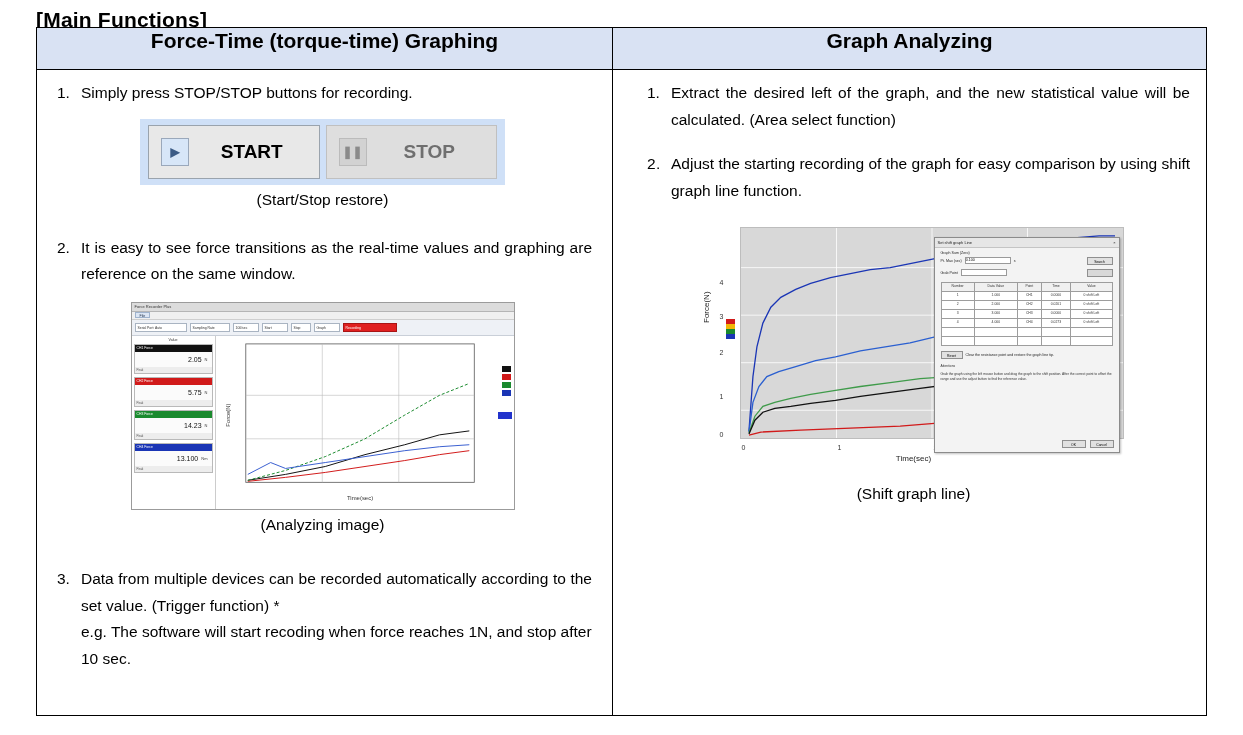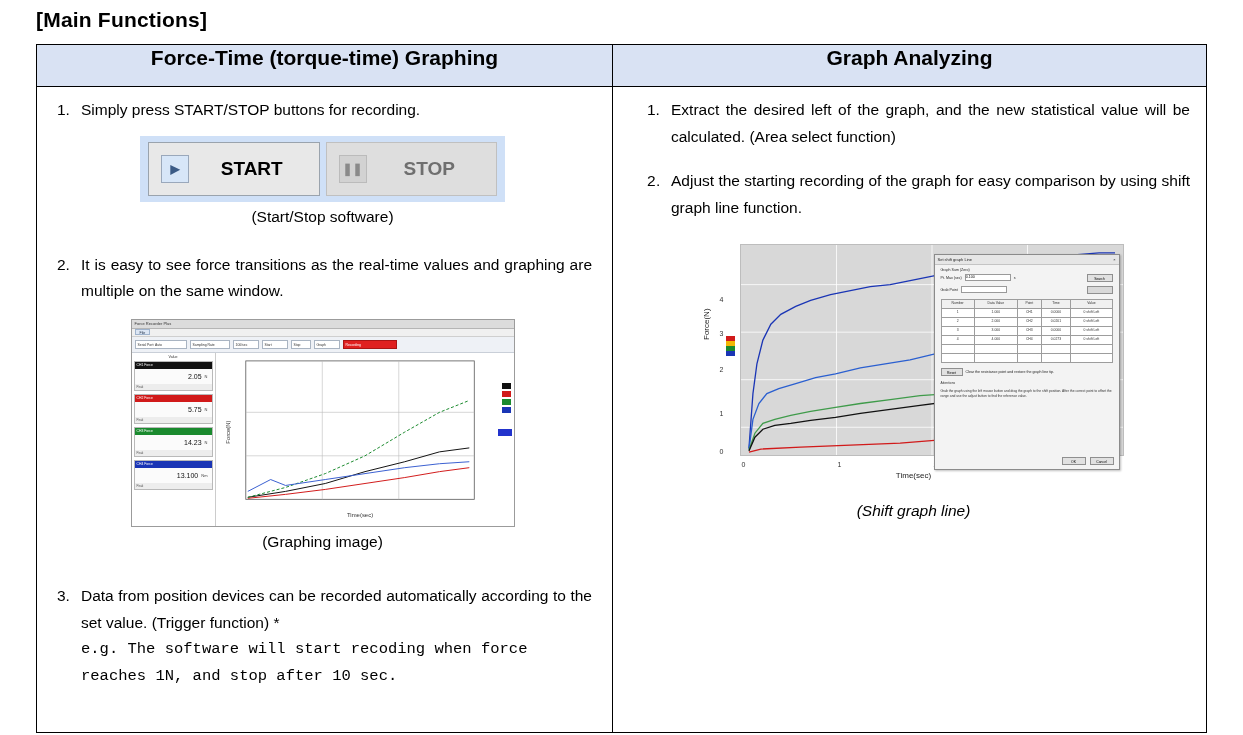--- a/index.html
+++ b/index.html
@@ -21,21 +21,21 @@
     position: absolute;
     left: 30px;
     top: 8px;
     font-size: 21px;
     font-weight: bold;
     letter-spacing: 0.2px;
   }
   table.main {
     position: absolute;
     left: 30px;
-    top: 44px;
+    top: 27px;
     width: 1152px;
     border-collapse: collapse;
     table-layout: fixed;
   }
   table.main td, table.main th {
     border: 1px solid #000000;
     vertical-align: top;
   }
   th.hdr {
     background: #d9e2f3;
@@ -241,38 +241,38 @@
       <th class="hdr" style="width:576px;">Force-Time (torque-time) Graphing</th>
       <th class="hdr" style="width:594px;">Graph Analyzing</th>
     </tr>
     <tr>
 
       <td class="col left-col">
         <div class="col-inner">
 
           <div class="item">
             <div class="num">1.</div>
-            <div class="txt">Simply press START/STOP buttons for recording.</div>
+            <div class="txt">Simply press STOP/STOP buttons for recording.</div>
           </div>
 
           <div class="btnbar">
             <div class="btn start">
               <span class="glyph">▶</span>
               <span class="lbl">START</span>
             </div>
             <div class="btn stop">
               <span class="glyph">❚❚</span>
               <span class="lbl">STOP</span>
             </div>
           </div>
-          <div class="caption">(Start/Stop software)</div>
+          <div class="caption">(Start/Stop restore)</div>
 
           <div class="item" style="margin-top:26px;">
             <div class="num">2.</div>
-            <div class="txt">It is easy to see force transitions as the real-time values and graphing are multiple on the same window.</div>
+            <div class="txt">It is easy to see force transitions as the real-time values and graphing are reference on the same window.</div>
           </div>
 
           <div class="shot">
             <div class="titlebar">
               <span>Force Recorder Plus</span>
             </div>
             <div class="menubar">
               <span class="mbtn">File</span>
             </div>
             <div class="toolbar">
@@ -342,29 +342,29 @@
                 <div class="swatches">
                   <i style="background:#111111;"></i>
                   <i style="background:#d11a1a;"></i>
                   <i style="background:#1a8a2e;"></i>
                   <i style="background:#1a35b5;"></i>
                 </div>
                 <div class="blue-chip"></div>
               </div>
             </div>
           </div>
-          <div class="caption">(Graphing image)</div>
+          <div class="caption">(Analyzing image)</div>
 
           <div class="item" style="margin-top:32px;">
             <div class="num">3.</div>
-            <div class="txt">Data from position devices can be recorded automatically according to the set value. (Trigger function) *</div>
+            <div class="txt">Data from multiple devices can be recorded automatically according to the set value. (Trigger function) *</div>
           </div>
           <div class="item">
             <div class="num"></div>
-            <div class="txt" style="text-align:left;font-family:Liberation Mono, monospace;">e.g. The software will start recoding when force reaches 1N, and stop after 10 sec.</div>
+            <div class="txt" style="text-align:left;">e.g. The software will start recoding when force reaches 1N, and stop after 10 sec.</div>
           </div>
 
         </div>
       </td>
 
       <td class="col right-col">
         <div class="col-inner" style="padding-left:24px;padding-right:16px;">
 
           <div class="item">
             <div class="num">1.</div>
@@ -494,21 +494,21 @@
               <div class="dnote">Attentions</div>
               <div class="dnote" style="padding-top:0;">Grab the graph using the left mouse button and drag the graph to the shift position. After the correct point to offset the range and use the adjust button to find the reference value.</div>
 
               <div class="dfoot">
                 <span class="dbtn">OK</span>
                 <span class="dbtn">Cancel</span>
               </div>
             </div>
           </div>
 
-          <div class="caption" style="margin-top:18px;font-style:italic;">(Shift graph line)</div>
+          <div class="caption" style="margin-top:18px;">(Shift graph line)</div>
 
         </div>
       </td>
     </tr>
   </tbody>
     </table>
 
 </div>
 
 </body></html>

